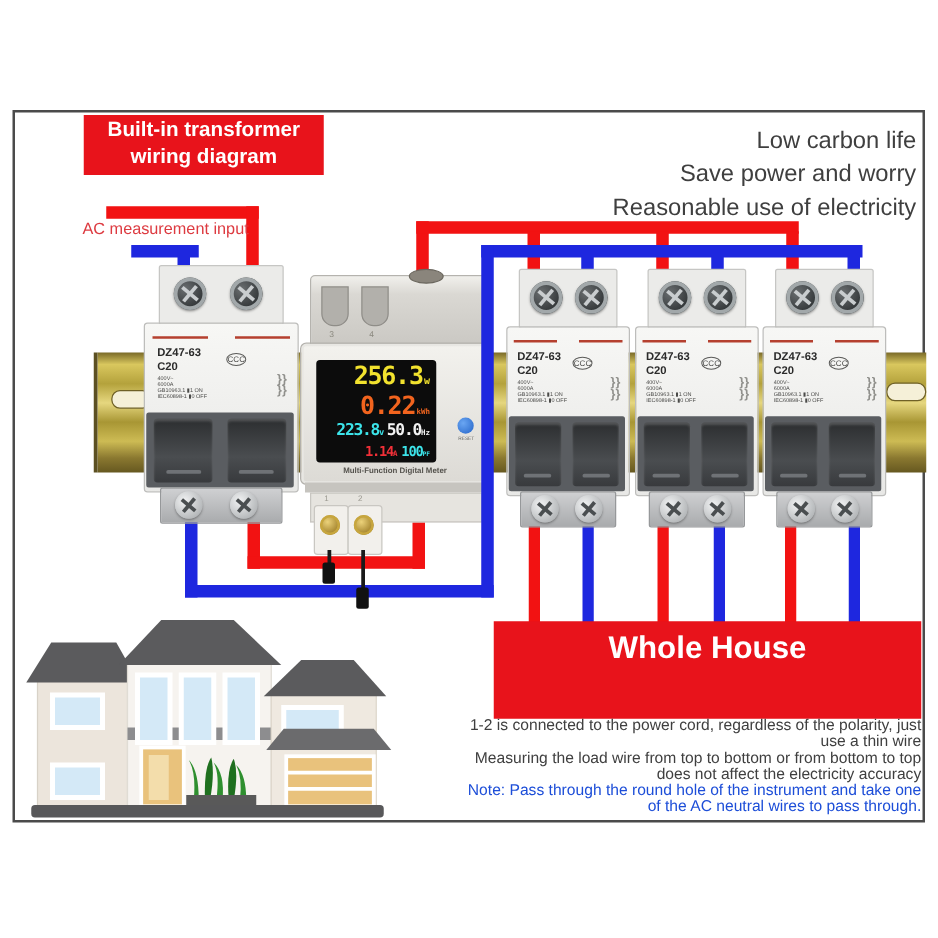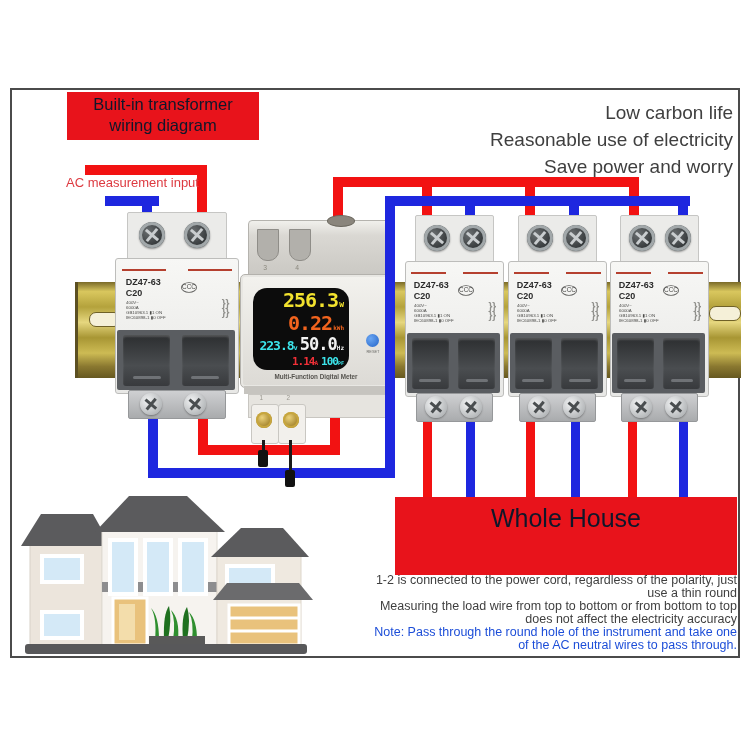--- a/index.html
+++ b/index.html
@@ -4,21 +4,21 @@
 <style>
   html,body{margin:0;padding:0;background:#fff;}
   #canvas{position:relative;width:750px;height:750px;background:#ffffff;overflow:hidden;
           font-family:"Liberation Sans",sans-serif;}
   .abs{position:absolute;}
 
   
   #frame{left:10px;top:88px;width:726px;height:566px;border:2px solid #4b4b4b;z-index:0;}
 
   
-  .redbanner{background:#e8131b;color:#0f172a;font-weight:normal;text-align:center;z-index:5;}
+  .redbanner{background:#e8131b;color:#ffffff;font-weight:bold;text-align:center;z-index:5;}
   #badge{left:67px;top:92px;width:192px;height:46px;font-size:16.5px;line-height:21px;padding-top:2px;}
   #loadbanner{left:395px;top:497px;width:342px;height:72px;font-size:25px;line-height:31px;padding-top:6px;z-index:5;}
 
   
   #tagline{right:17px;top:99px;text-align:right;font-size:19px;line-height:27px;color:#3f3f3f;z-index:5;}
 
   
   #aclabel{left:66px;top:175px;font-size:13px;color:#dd3a40;z-index:5;white-space:nowrap;}
 
   
@@ -77,31 +77,31 @@
 
   
   .meter-part{position:absolute;z-index:3;}
   #mtop{left:248px;top:220px;width:144px;height:58px;border-radius:4px 4px 2px 2px;
     background:linear-gradient(180deg,#f1f0ec,#dad8d3 25%,#c9c7c2);border:1px solid #b5b3ae;}
   .mslot{position:absolute;top:8px;width:20px;height:30px;background:#b2b0ab;border:1px solid #8f8d88;border-radius:0 0 10px 10px;}
   .mslot-lbl{position:absolute;top:42px;font-size:8px;color:#8b897f;transform:scale(.85);}
   #mhole{left:327px;top:215px;width:26px;height:10px;border-radius:50%;background:#8a857c;border:1px solid #6b675e;z-index:4;}
   #mface{left:240px;top:274px;width:152px;height:112px;border-radius:5px;
     background:linear-gradient(180deg,#f3f2ee,#dcdad5);border:1px solid #b3b1ac;box-shadow:inset 0 0 0 2px #e8e7e3;}
-  #mdisp{left:253px;top:288px;width:96px;height:82px;background:#0c0c0c;border-radius:14px;z-index:4;
+  #mdisp{left:253px;top:288px;width:96px;height:82px;background:#0c0c0c;border-radius:3px;z-index:4;
     display:flex;flex-direction:column;justify-content:space-between;align-items:flex-end;padding:3px 5px;box-sizing:border-box;
     font-family:"DejaVu Sans Mono",monospace;font-weight:bold;}
   .drow{display:flex;align-items:baseline;white-space:nowrap;}
   .dv-power{color:#f2e22e;font-size:20px;line-height:19px;letter-spacing:-1px;}
   .du-power{color:#f2e22e;font-size:8px;margin-left:1px;}
   .dv-energy{color:#f2641e;font-size:20px;line-height:19px;letter-spacing:-1px;}
   .du-energy{color:#f2641e;font-size:6px;margin-left:1px;}
   .dv-volt{color:#3ce4ea;font-size:13px;line-height:13px;letter-spacing:-1px;}
   .du-volt{color:#3ce4ea;font-size:7px;}
-  .dv-freq{color:#f2f2f2;font-size:17px;line-height:13px;letter-spacing:-1px;margin-left:2px;}
+  .dv-freq{color:#f2f2f2;font-size:13px;line-height:13px;letter-spacing:-1px;margin-left:2px;}
   .du-freq{color:#f2f2f2;font-size:6px;}
   .dv-amp{color:#f23038;font-size:11px;line-height:11px;letter-spacing:-1px;}
   .du-amp{color:#f23038;font-size:6px;}
   .dv-pf{color:#3ce4ea;font-size:11px;line-height:11px;letter-spacing:-1px;margin-left:3px;}
   .du-pf{color:#3ce4ea;font-size:5px;}
   #mbtn{left:366px;top:334px;width:13px;height:13px;border-radius:50%;z-index:5;
     background:radial-gradient(circle at 35% 35%,#6aa6f2,#2363c8);}
   #mbtnlbl{left:356px;top:348px;width:34px;font-size:7px;color:#6a6a66;text-align:center;transform:scale(.55);z-index:5;}
   #mbrand{left:245px;top:373px;width:142px;font-size:9px;font-weight:bold;color:#55534e;text-align:center;
     transform:scale(.7);transform-origin:center top;z-index:5;white-space:nowrap;}
@@ -124,22 +124,22 @@
 
   <div id="frame" class="abs"></div>
 
   <div id="badge" class="abs redbanner">
     <div>Built-in transformer</div>
     <div>wiring diagram</div>
   </div>
 
   <div id="tagline" class="abs">
     <div>Low carbon life</div>
+    <div>Save power and worry</div>
     <div>Reasonable use of electricity</div>
-    <div>Save power and worry</div>
   </div>
 
   <div id="aclabel" class="abs">AC measurement input</div>
 
   <div id="rail" class="abs">
     <div class="railhole" style="left:11px;top:30px;"></div>
     <div class="railhole" style="left:631px;top:24px;"></div>
   </div>
 
   <div class="wire wred" style="left:85px;top:165px;width:122px;height:10px;"></div>
@@ -385,20 +385,20 @@
 
     <rect x="10" y="154" width="282" height="10" rx="3" fill="#58585a"></rect>
   </svg>
 
   <div id="loadbanner" class="abs redbanner">
     <div>Whole House</div>
   </div>
 
   <div id="notes" class="abs">
     <div class="nline ncolor-dark">1-2 is connected to the power cord, regardless of the polarity, just</div>
-    <div class="nline ncolor-dark">use a thin round</div>
+    <div class="nline ncolor-dark">use a thin wire</div>
     <div class="nline ncolor-dark">Measuring the load wire from top to bottom or from bottom to top</div>
     <div class="nline ncolor-dark">does not affect the electricity accuracy</div>
     <div class="nline ncolor-red">Note: Pass through the round hole of the instrument and take one</div>
     <div class="nline ncolor-red">of the AC neutral wires to pass through.</div>
   </div>
 
 </div>
 
 </body></html>

